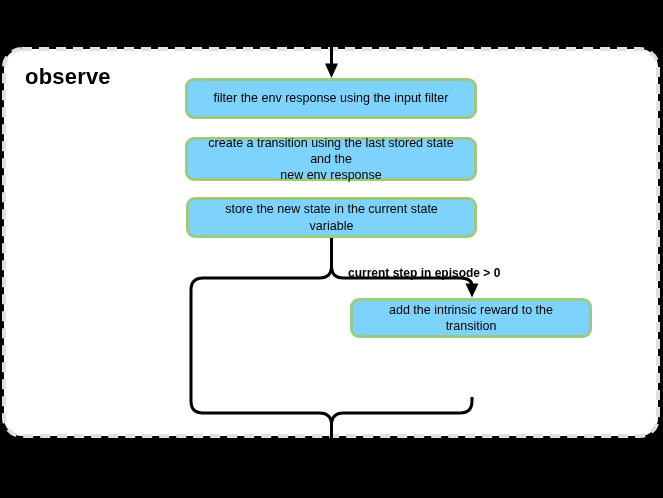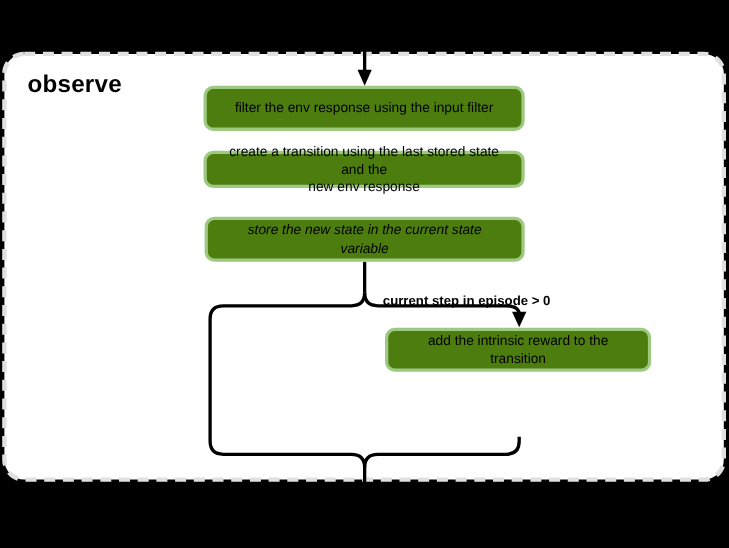--- a/index.html
+++ b/index.html
@@ -17,21 +17,21 @@
   }
   #wires {
     position: absolute;
     left: 0;
     top: 0;
     z-index: 0;
   }
   .node {
     position: absolute;
     z-index: 2;
-    background: #4d7c0f;
+    background: #7dd3fc;
     border: 3px solid #9dca80;
     border-radius: 9px;
     display: flex;
     align-items: center;
     justify-content: center;
     text-align: center;
     font-size: 12.5px;
     line-height: 1.3;
     color: #000000;
     box-sizing: border-box;
@@ -81,21 +81,21 @@
 
     <path d="M 472 397 L 472 401 Q 472 413 460 413 L 343.5 413 Q 331.5 413 331.5 425" stroke="#000000" stroke-width="3" fill="none"></path>
   </svg>
 
   <div class="group-label">observe</div>
 
   <div class="condition-label">current step in episode &gt; 0</div>
 
   <div class="node" style="left:185px; top:78px;  width:292px; height:41px;">filter the env response using the input filter</div>
 
-  <div class="node" style="left:185px; top:137px; width:292px; height:34px;">create a transition using the last stored state and the
+  <div class="node" style="left:185px; top:137px; width:292px; height:44px;">create a transition using the last stored state and the
 new env response</div>
 
-  <div class="node" style="left:186px; top:197px; width:291px; height:41px;font-style:italic;">store the new state in the current state variable</div>
+  <div class="node" style="left:186px; top:197px; width:291px; height:41px;">store the new state in the current state variable</div>
 
   <div class="node" style="left:350px; top:298px; width:242px; height:40px;">add the intrinsic reward to the transition</div>
 
 
 </div>
 
 </body></html>

